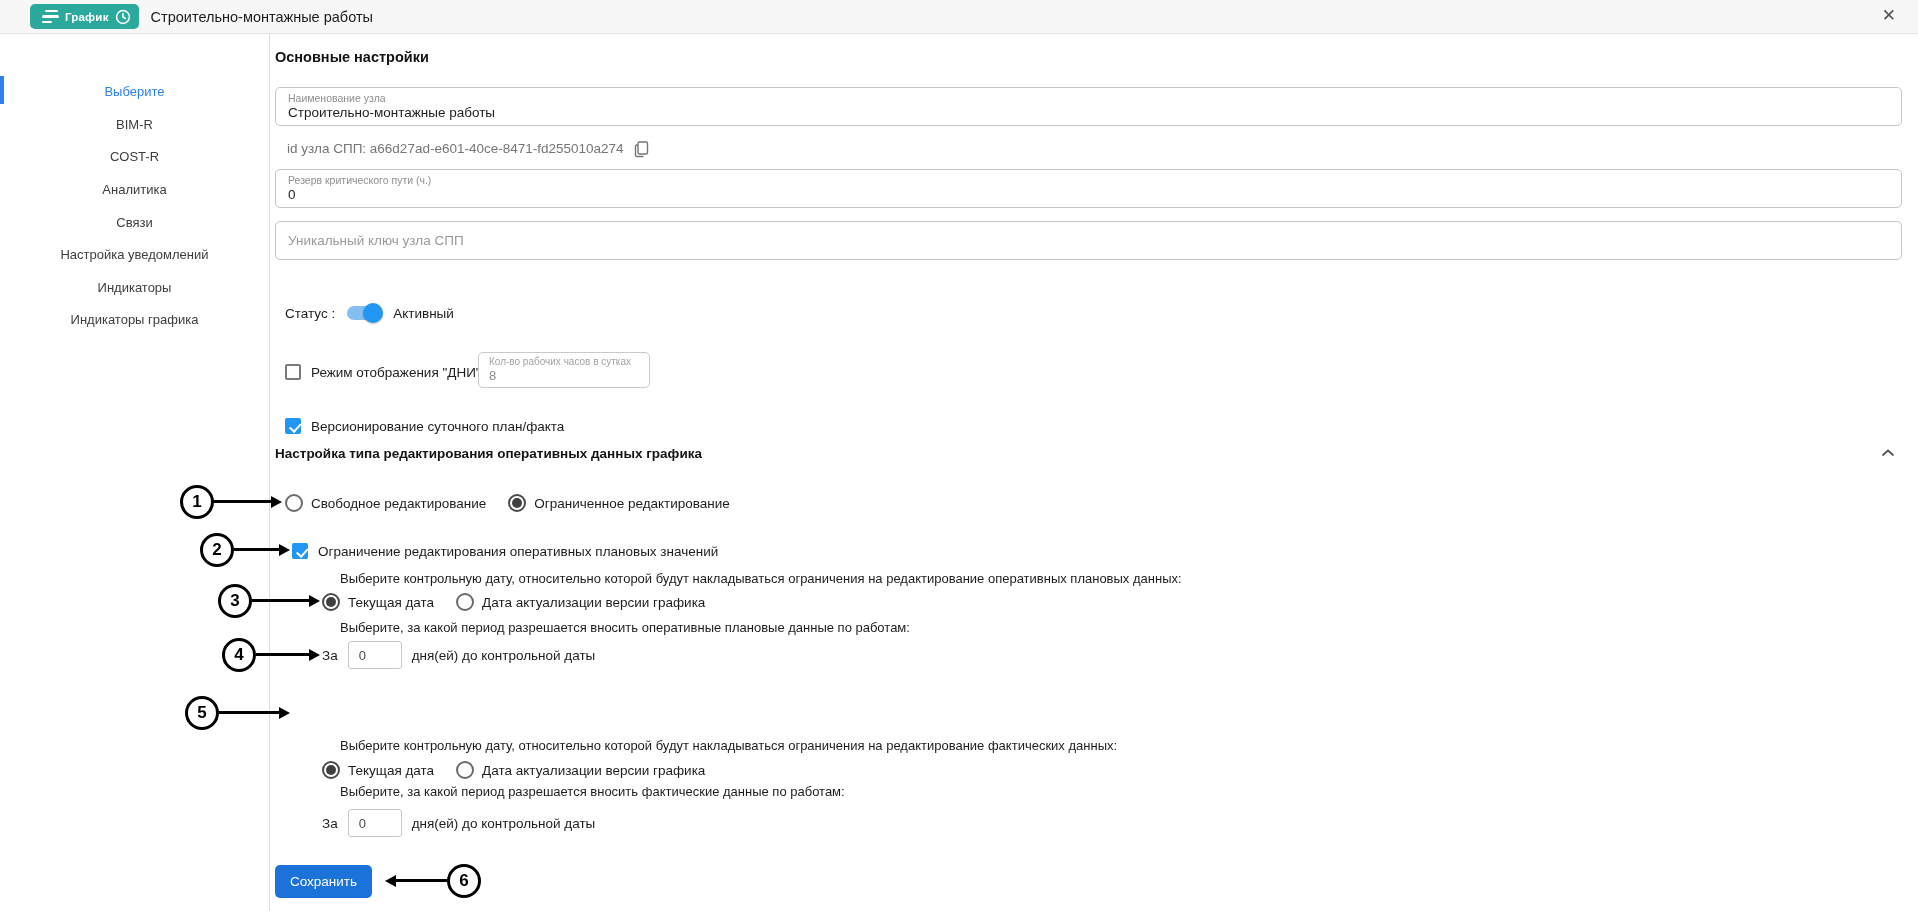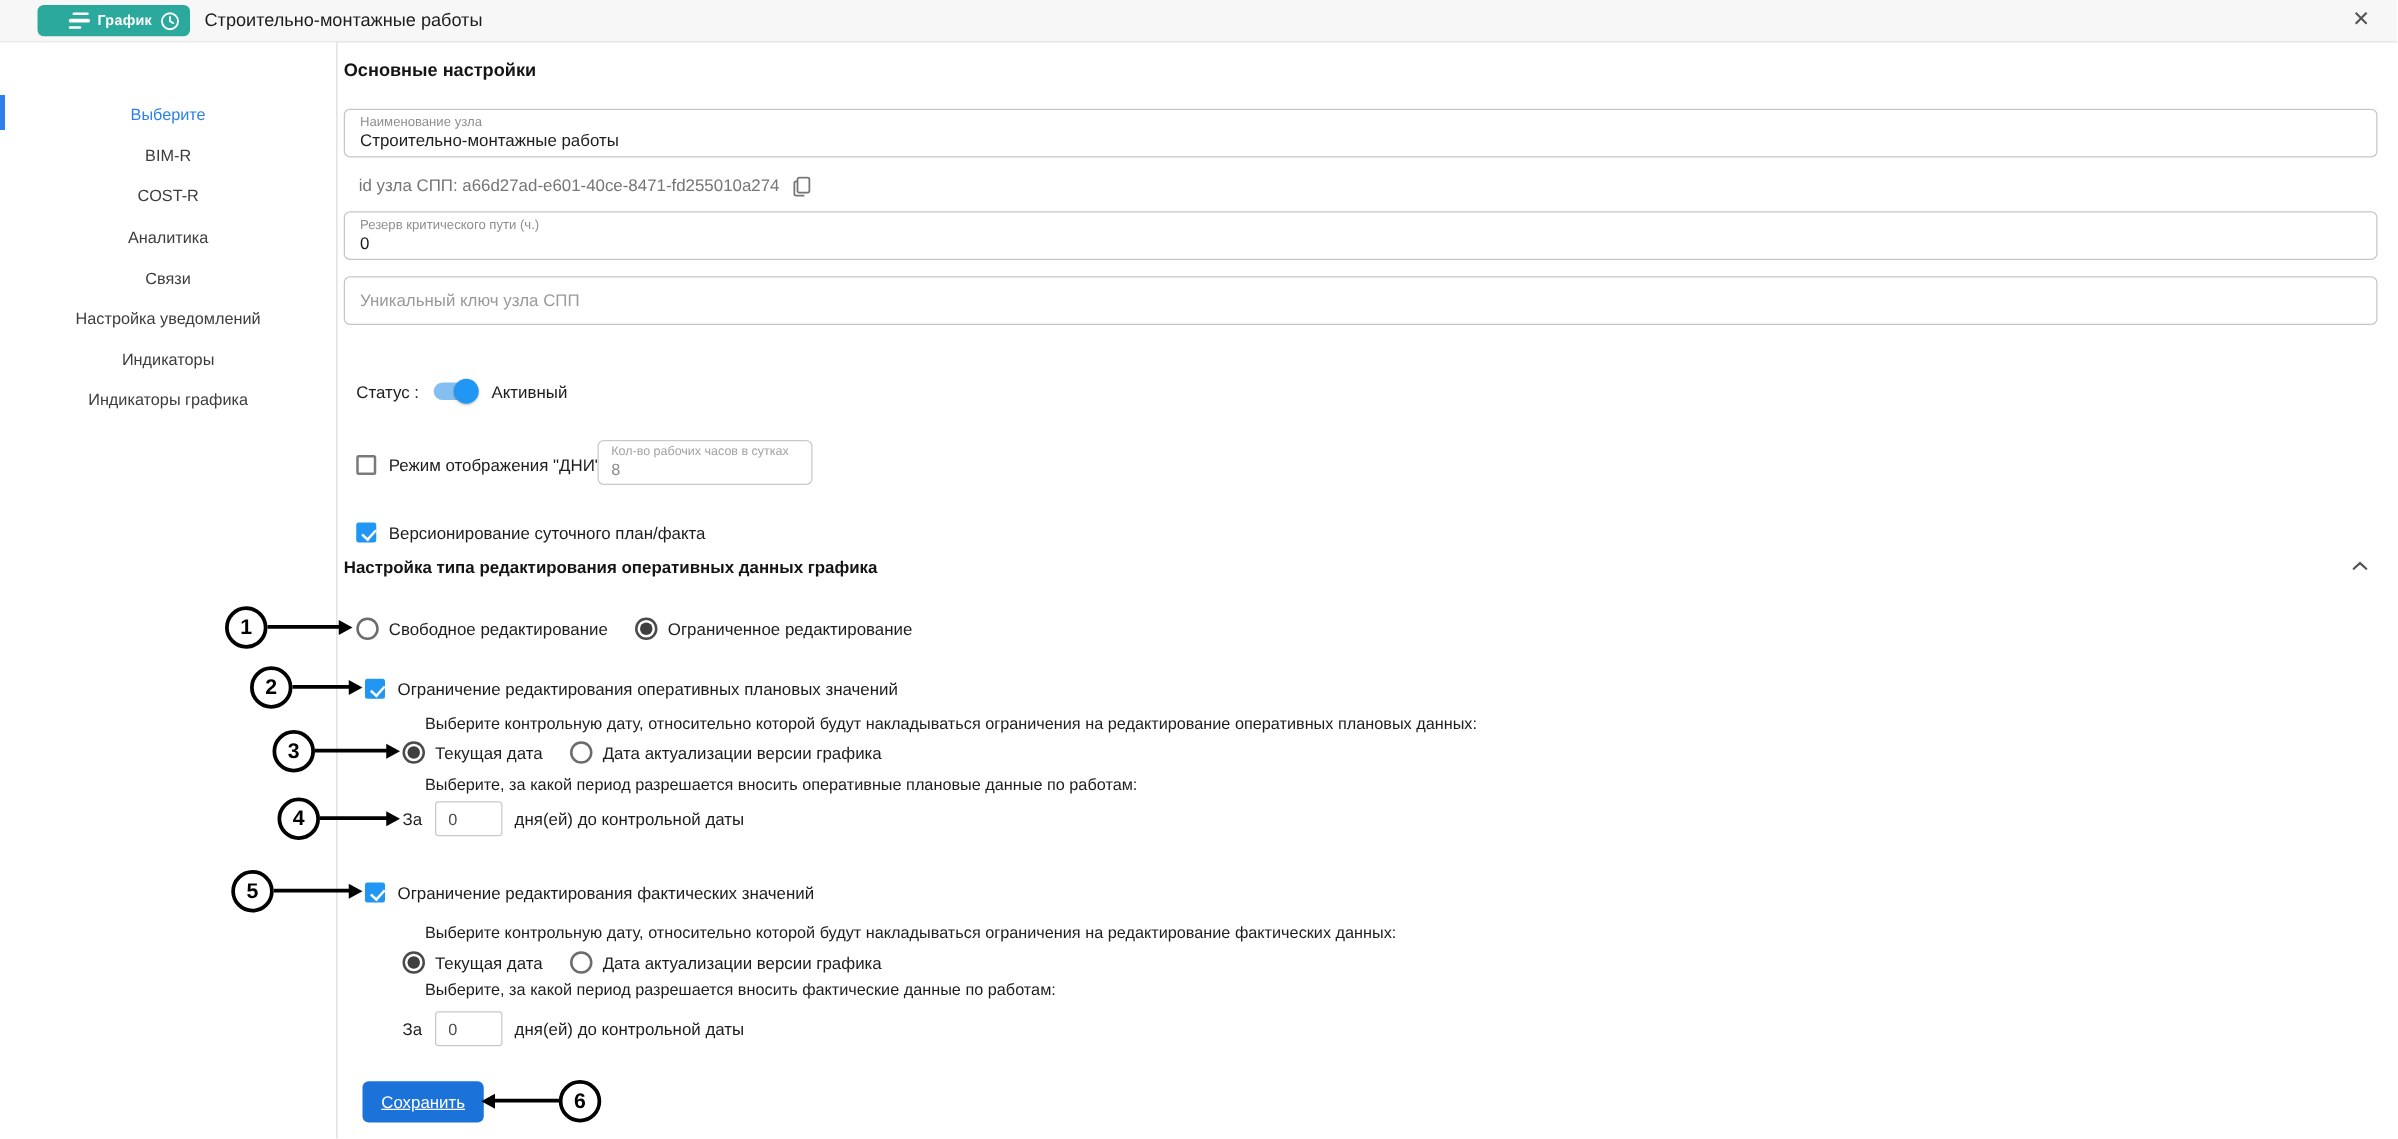--- a/index.html
+++ b/index.html
@@ -2,21 +2,21 @@
 <html><head>
 <meta charset="utf-8">
 <style>
   * { margin:0; padding:0; box-sizing:border-box; }
   html,body { background:#fff; }
   body { font-family:"Liberation Sans", sans-serif; color:#212121; }
   #page { position:relative; width:1918px; height:911px; background:#fff; overflow:hidden; }
 
   
   #header { position:absolute; left:0; top:0; width:1918px; height:34px; background:#f7f7f7; border-bottom:1px solid #e4e4e4; display:flex; align-items:center; }
-  .logo-badge { display:flex; align-items:center; gap:6px; background:#2ba99c; border-radius:5px; height:25px; padding:0 8px 0 25px; margin-left:30px; }
+  .logo-badge { display:flex; align-items:center; gap:6px; background:#2ba99c; border-radius:5px; height:25px; padding:0 8px 0 12px; margin-left:30px; }
   .burger { display:flex; flex-direction:column; gap:3px; }
   .burger i { display:block; height:2.5px; background:#fff; border-radius:2px; }
   .burger i:nth-child(1){ width:13px; margin-left:3px; }
   .burger i:nth-child(2){ width:17px; }
   .burger i:nth-child(3){ width:10px; }
   .logo-text { color:#fff; font-size:11.5px; font-weight:bold; letter-spacing:.2px; }
   .header-title { font-size:14.5px; color:#1c1c1c; margin-left:12px; }
   .close-x { position:absolute; right:22px; top:5px; font-size:17px; color:#555; cursor:pointer; line-height:22px; }
 
   
@@ -59,21 +59,21 @@
   .radio.sel::after { content:""; position:absolute; left:2px; top:2px; width:10px; height:10px; border-radius:50%; background:#3f3f3f; }
   .radio-opt { display:flex; align-items:center; margin-right:22px; }
 
   
   .hours-box { position:absolute; left:478px; top:352px; width:172px; height:36px; border:1px solid #c9c9c9; border-radius:5px; padding:3px 10px; background:#fff; }
   .hours-box .flabel { display:block; font-size:10px; color:#a3a3a3; line-height:12px; }
   .hours-box input { display:block; width:100%; border:none; outline:none; font-family:"Liberation Sans", sans-serif; font-size:13px; color:#8d8d8d; padding:0; }
   .days-input { width:54px; height:28px; border:1px solid #c9c9c9; border-radius:3px; margin:0 10px; text-align:left; padding:0 0 0 10px; font-family:"Liberation Sans", sans-serif; font-size:13px; color:#4a4a4a; outline:none; }
 
   
-  .save-btn { position:absolute; left:290px; top:865px; width:97px; height:33px; background:#1b72d8; color:#fff; border:none; border-radius:5px; font-family:"Liberation Sans", sans-serif; font-size:13.5px; cursor:pointer;text-decoration:underline; }
+  .save-btn { position:absolute; left:275px; top:865px; width:97px; height:33px; background:#1b72d8; color:#fff; border:none; border-radius:5px; font-family:"Liberation Sans", sans-serif; font-size:13.5px; cursor:pointer; }
 
   
   .ann-circle { position:absolute; width:34px; height:34px; border:3px solid #000; border-radius:50%; background:#fff; display:flex; align-items:center; justify-content:center; font-size:17px; font-weight:600; color:#000; z-index:6; }
   .ann-line { position:absolute; height:3px; background:#000; z-index:5; }
   .ann-head-r { position:absolute; width:0; height:0; border-left:11px solid #000; border-top:6px solid transparent; border-bottom:6px solid transparent; z-index:5; }
   .ann-head-l { position:absolute; width:0; height:0; border-right:11px solid #000; border-top:6px solid transparent; border-bottom:6px solid transparent; z-index:5; }
 
   svg { display:block; }
 </style>
 </head>
@@ -192,24 +192,20 @@
       <span class="lbl">Дата актуализации версии графика</span>
     </span>
   </div>
   <div class="hint" style="left:292px; top:620px">Выберите, за какой период разрешается вносить оперативные плановые данные по работам:</div>
   <div class="row" style="left:322px; top:641px; height:28px">
     <span class="lbl">За</span>
     <input class="days-input" type="text" readonly="" value="0" style="">
     <span class="lbl">дня(ей) до контрольной даты</span>
   </div>
 
-  <div class="row" style="left:292px; top:704px; height:20px">
-    <span class="cb checked"></span>
-    <span class="lbl">Ограничение редактирования фактических значений</span>
-  </div>
   <div class="hint" style="left:292px; top:738px">Выберите контрольную дату, относительно которой будут накладываться ограничения на редактирование фактических данных:</div>
   <div class="row" style="left:322px; top:760px; height:20px">
     <span class="radio-opt">
       <span class="radio sel"></span>
       <span class="lbl">Текущая дата</span>
     </span>
     <span class="radio-opt">
       <span class="radio"></span>
       <span class="lbl">Дата актуализации версии графика</span>
     </span>

